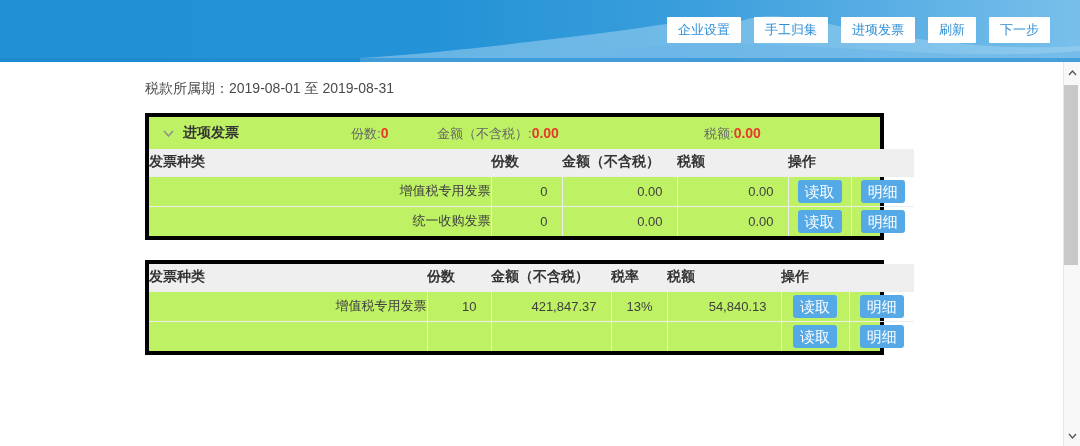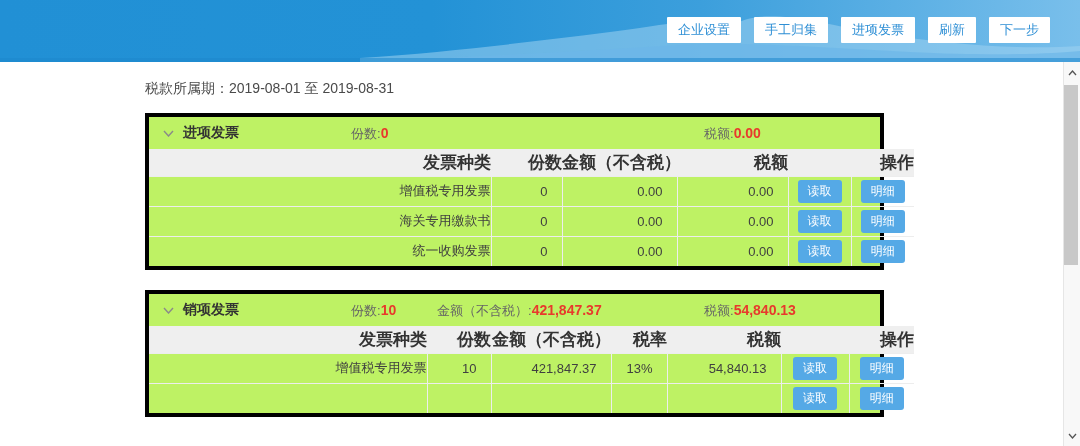--- a/index.html
+++ b/index.html
@@ -37,34 +37,34 @@
 
   .section-header { position:relative; height:32px; display:flex; align-items:center; padding-left:14px; cursor:pointer; }
   .chev { display:inline-block; margin-right:9px; line-height:0; }
   .section-title { font-size:14px; font-weight:bold; color:#333; }
   .stat { position:absolute; top:0; height:32px; line-height:32px; font-size:13px; color:#666; white-space:nowrap; }
   .stat .v { color:#e8392c; font-weight:bold; font-size:14px; }
   .stat.s1 { left:202px; } .stat.s2 { left:288px; } .stat.s3 { left:555px; }
 
   table { width:100%; border-collapse:collapse; table-layout:fixed; }
   thead th {
-    background:#efefef; height:27px; font-size:17px; color:#333;
-    font-weight:bold; text-align:right; white-space:nowrap; overflow:hidden;
+    background:#efefef; height:27px; font-size:14px; color:#333;
+    font-weight:bold; text-align:left; white-space:nowrap; overflow:hidden;
   }
   tbody td {
     height:30px; font-size:13px; color:#404040;
     border-top:1px solid #ededed; white-space:nowrap; overflow:hidden;
   }
   tbody td + td { border-left:1px solid #ededed; }
   td.type { text-align:right; padding-left:14px; }
   td.num  { text-align:right; padding-right:14px; }
   td.action { text-align:center; }
   .cell-btn {
     width:44px; height:23px; background:#55a9e6; color:#fff; border:none;
-    border-radius:3px; font-size:12px; cursor:pointer; font-family:inherit; line-height:23px; padding:0;
+    border-radius:3px; font-size:15px; cursor:pointer; font-family:inherit; line-height:23px; padding:0;
   }
 
   
   .scrollbar {
     position:absolute; top:62px; right:0; width:17px; height:384px;
     background:#f8f8f8; border-left:1px solid #e6e6e6;
   }
   .sb-arrow { position:absolute; left:0; width:16px; height:17px; display:flex; align-items:center; justify-content:center; cursor:pointer; }
   .sb-up { top:2px; } .sb-down { bottom:2px; }
   .sb-thumb { position:absolute; top:23px; left:0; width:14px; height:180px; background:#c8c8c8; cursor:pointer; }
@@ -94,20 +94,21 @@
 
   <div class="panel">
     <div class="section-header">
       <span class="chev">
         <svg width="11" height="7" viewBox="0 0 11 7">
             <polyline points="1,1 5.5,6 10,1" fill="none" stroke="#8a8a8a" stroke-width="1.4"></polyline>
           </svg>
       </span>
       <span class="section-title">进项发票</span>
       <span class="stat s1"><span>份数:</span><span class="v">0</span></span>
+      <span class="stat s2"><span>金额（不含税）:</span><span class="v">0.00</span></span>
       <span class="stat s3"><span>税额:</span><span class="v">0.00</span></span>
     </div>
     <table>
       <colgroup>
           <col style="width:342px">
           <col style="width:71px">
           <col style="width:115px">
           <col style="width:111px">
           <col style="width:63px">
           <col style="width:63px">
@@ -124,51 +125,32 @@
       <tbody>
         <tr>
           <td class="type">增值税专用发票</td>
           <td class="num">0</td>
           <td class="num">0.00</td>
           <td class="num">0.00</td>
           <td class="action"><button class="cell-btn">读取</button></td>
           <td class="action"><button class="cell-btn">明细</button></td>
         </tr>
         <tr>
-          <td class="type">海关专用缴款书</td>
-          <td class="num">0</td>
-          <td class="num">0.00</td>
-          <td class="num">0.00</td>
-          <td class="action"><button class="cell-btn">读取</button></td>
-          <td class="action"><button class="cell-btn">明细</button></td>
-        </tr>
-        <tr>
           <td class="type">统一收购发票</td>
           <td class="num">0</td>
           <td class="num">0.00</td>
           <td class="num">0.00</td>
           <td class="action"><button class="cell-btn">读取</button></td>
           <td class="action"><button class="cell-btn">明细</button></td>
         </tr>
       </tbody>
     </table>
   </div>
 
   <div class="panel second">
-    <div class="section-header">
-      <span class="chev">
-        <svg width="11" height="7" viewBox="0 0 11 7">
-            <polyline points="1,1 5.5,6 10,1" fill="none" stroke="#8a8a8a" stroke-width="1.4"></polyline>
-          </svg>
-      </span>
-      <span class="section-title">销项发票</span>
-      <span class="stat s1"><span>份数:</span><span class="v">10</span></span>
-      <span class="stat s2"><span>金额（不含税）:</span><span class="v">421,847.37</span></span>
-      <span class="stat s3"><span>税额:</span><span class="v">54,840.13</span></span>
-    </div>
     <table>
       <colgroup>
           <col style="width:278px">
           <col style="width:64px">
           <col style="width:120px">
           <col style="width:56px">
           <col style="width:114px">
           <col style="width:68px">
           <col style="width:65px">
         </colgroup>

